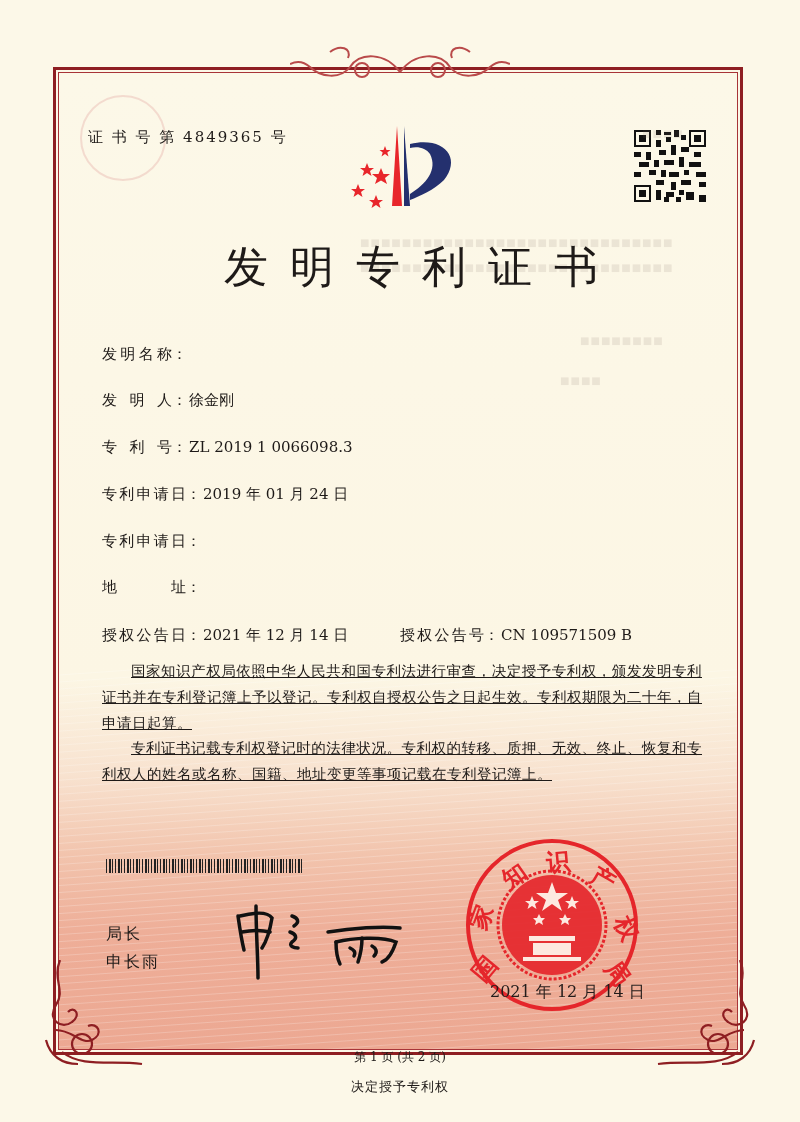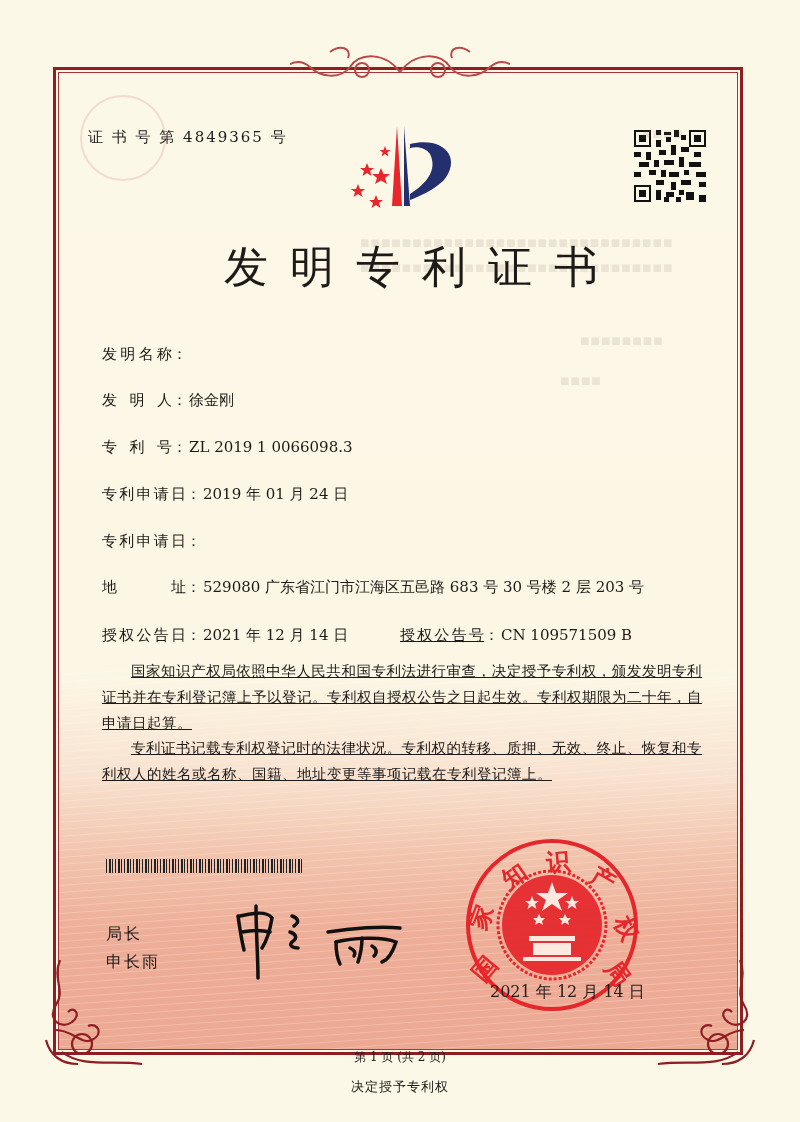--- a/index.html
+++ b/index.html
@@ -179,29 +179,28 @@
     <span class="colon">：</span>
   <span>2019 年 01 月 24 日</span>
 </div>
 <div class="field" style="top:532px;">
   <span class="label" style="width:84px;">专利申请日</span>
     <span class="colon">：</span>
 </div>
 <div class="field" style="top:578px;">
   <span class="label" style="width:84px;">地址</span>
     <span class="colon">：</span>
-  <span>529080 广东省江门市江海区五邑路 683 号 30 号楼 2 层 203 号</span>
 </div>
 <div class="field" style="top:626px;">
   <span class="label" style="width:84px;">授权公告日</span>
     <span class="colon">：</span>
   <span>2021 年 12 月 14 日</span>
 </div>
 <div class="field" style="top:626px;left:400px;">
-  <span class="label" style="width:84px;text-decoration:underline;">授权公告号</span>
+  <span class="label" style="width:84px;">授权公告号</span>
     <span class="colon">：</span>
   <span>CN 109571509 B</span>
 </div>
 
 <div class="para" style="top:658px;">国家知识产权局依照中华人民共和国专利法进行审查，决定授予专利权，颁发发明专利证书并在专利登记簿上予以登记。专利权自授权公告之日起生效。专利权期限为二十年，自申请日起算。</div>
 <div class="para" style="top:735px;">专利证书记载专利权登记时的法律状况。专利权的转移、质押、无效、终止、恢复和专利权人的姓名或名称、国籍、地址变更等事项记载在专利登记簿上。</div>
 
 <div class="barcode"></div>
 
 <div class="director-title" style="top:924px;">局长</div>

